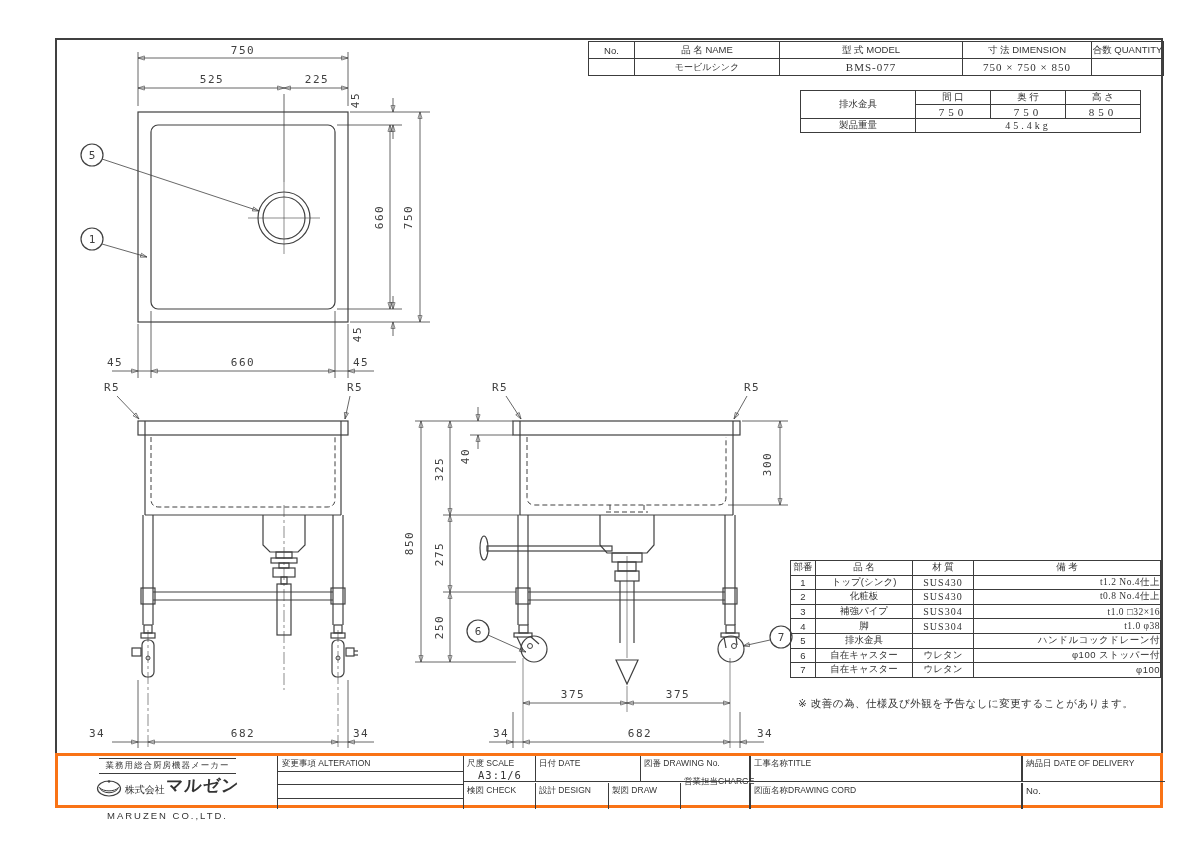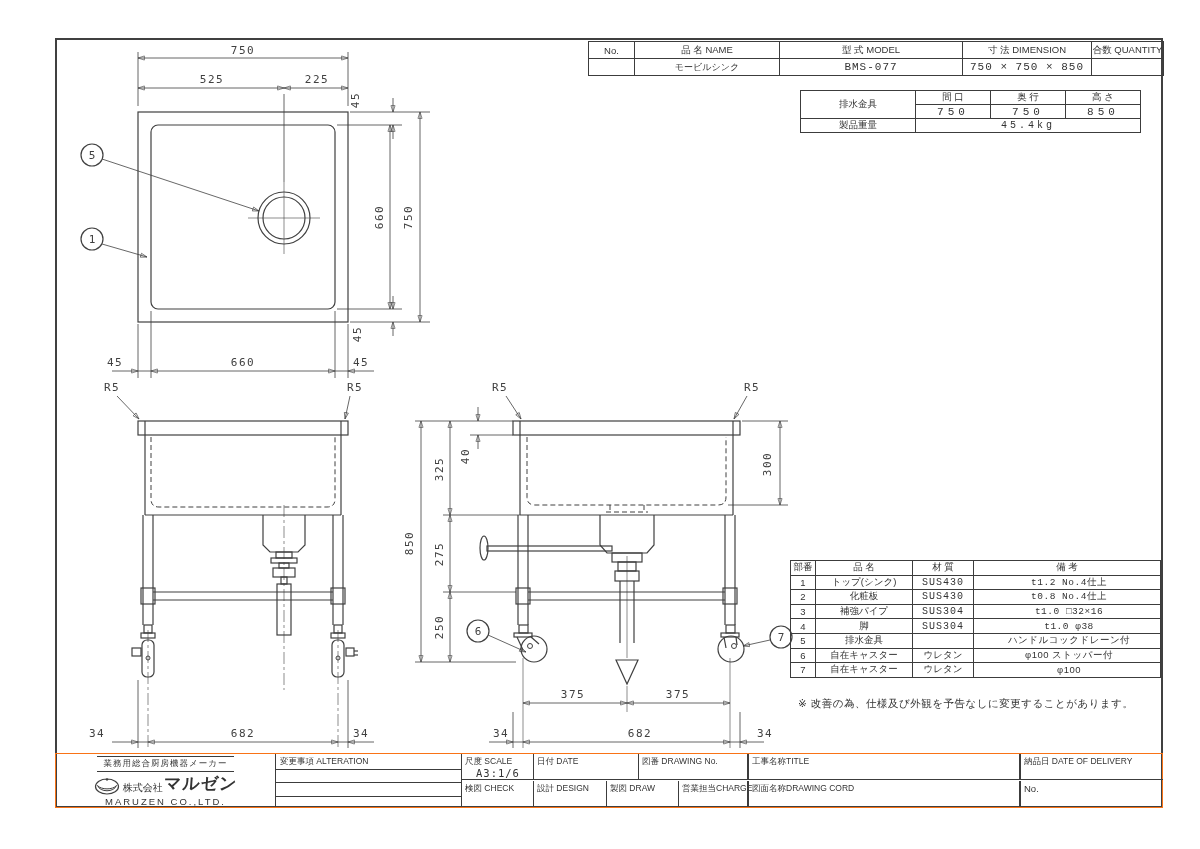--- a/index.html
+++ b/index.html
@@ -9,45 +9,45 @@
   svg line,svg path,svg rect,svg circle,svg ellipse,svg polygon{stroke:#404040;fill:none}
   .g{stroke-width:1.2}
   .d{stroke-width:.8}
   .h{stroke-width:1;stroke-dasharray:5 3}
   .c{stroke-width:.6}
   .cl{stroke-width:.6;stroke-dasharray:12 3 3 3}
   svg text{fill:#404040;stroke:none;text-anchor:middle;font-family:"DejaVu Sans Mono","Liberation Mono",monospace;font-size:11px;letter-spacing:1.5px}
   svg text.bl{font-size:11px;letter-spacing:0}
   table{border-collapse:collapse;table-layout:fixed}
   td{border:1px solid #3c3c3c;padding:0;text-align:center;vertical-align:middle;overflow:hidden;white-space:nowrap}
-  .mono{font-family:Liberation Mono, monospace}
+  .mono{font-family:Liberation Serif, serif}
   #header-table td{height:16px;font-size:9.5px}
   #header-table .val{font-size:11px;letter-spacing:1px}
   #header-table .valjp{font-size:9px}
   #spec-table td{height:13px;font-size:9.5px}
   #spec-table .num{font-size:11px;letter-spacing:4px}
   #spec-table .wt{font-size:10px;letter-spacing:3px}
   #parts-table td{height:13.6px;font-size:9.5px}
-  #parts-table .nt{text-align:center;padding-left:4px;font-size:9.5px;letter-spacing:.5px}
+  #parts-table .nt{text-align:right;padding-left:4px;font-size:9.5px;letter-spacing:.5px}
   #parts-table .mt{font-size:10px;letter-spacing:1px}
   #note{font-size:10.5px;letter-spacing:.5px}
   .tb-cell{position:absolute;box-sizing:border-box;font-size:8.5px}
   .tb-lab{position:absolute;left:3px;top:2px;white-space:nowrap}
-  #title-block{border:1px solid #f97316;box-sizing:border-box}
+  #title-block{border:3px solid #f97316;box-sizing:border-box}
   .thickL{border-left:2px solid #3c3c3c}
   .bR{border-right:1px solid #3c3c3c}
   .bB{border-bottom:1px solid #3c3c3c}
   .alt-row{height:12.6px;border-bottom:1px solid #3c3c3c}
   .alt-row.last{border-bottom:none}
   #company{ text-align:center }
   #tagline{display:inline-block;margin-top:2px;border-top:1px solid #3c3c3c;border-bottom:1px solid #3c3c3c;padding:1px 7px;font-size:8.5px;letter-spacing:1px}
   #logo-row{display:flex;align-items:flex-end;justify-content:center;margin-top:1px;height:22px}
   #kk{font-size:10px;margin:0 1px 0 3px}
   #logotype{font-size:17px;font-weight:900;letter-spacing:1px;transform:skewX(-4deg)}
-  #co-en{font-size:9.5px;letter-spacing:2px;margin-top:1px}
+  #co-en{font-size:9.5px;letter-spacing:2px;margin-top:13px}
   #scale-val{position:absolute;left:14px;top:13px;font-size:10.5px;letter-spacing:1px;font-family:"DejaVu Sans Mono","Liberation Mono",monospace}
 </style>
 </head>
 <body>
 
 <svg width="1200" height="849" viewBox="0 0 1200 849">
   <defs>
     <marker id="a" viewBox="0 0 10 10" refX="10" refY="5" markerWidth="10" markerHeight="8" orient="auto-start-reverse">
       <path d="M0,1.8 L10,5 L0,8.2 Z" fill="#404040" stroke="none"></path>
     </marker>
@@ -424,21 +424,21 @@
 
   <div class="tb-cell bR" style="left:406px;top:27px;width:72px;height:26px">
     <span class="tb-lab">検図 CHECK</span>
   </div>
   <div class="tb-cell bR" style="left:478px;top:27px;width:73px;height:26px">
     <span class="tb-lab">設計 DESIGN</span>
   </div>
   <div class="tb-cell bR" style="left:551px;top:27px;width:72px;height:26px">
     <span class="tb-lab">製図 DRAW</span>
   </div>
-  <div class="tb-cell" style="left:623px;top:27px;width:68px;height:37px">
+  <div class="tb-cell" style="left:623px;top:18px;width:68px;height:37px">
     <span class="tb-lab">営業担当CHARGE</span>
   </div>
   <div class="tb-cell thickL" style="left:691px;top:27px;width:272px;height:26px">
     <span class="tb-lab">図面名称DRAWING CORD</span>
   </div>
   <div class="tb-cell thickL" style="left:963px;top:27px;width:144px;height:26px">
     <span class="tb-lab" style="font-size:9.5px">No.</span>
   </div>
 </div>
 

